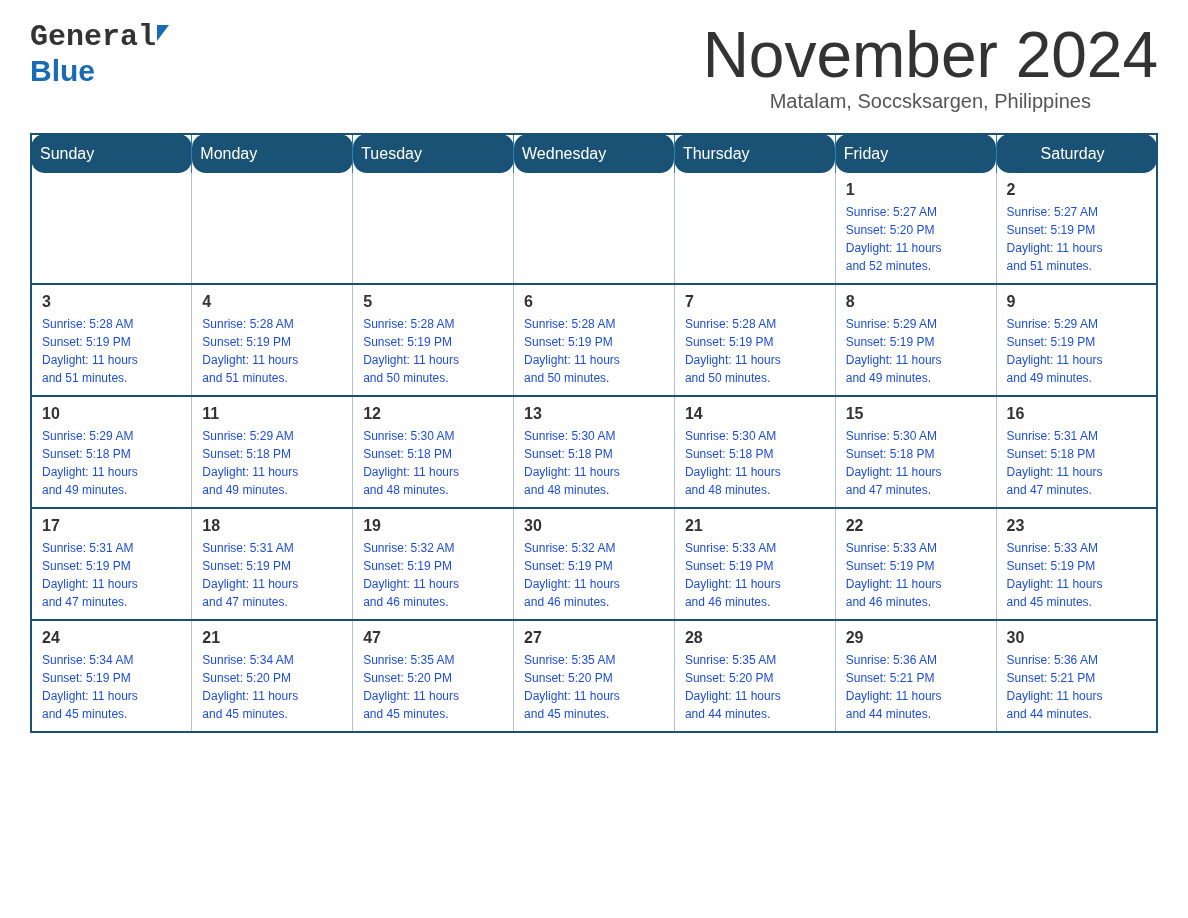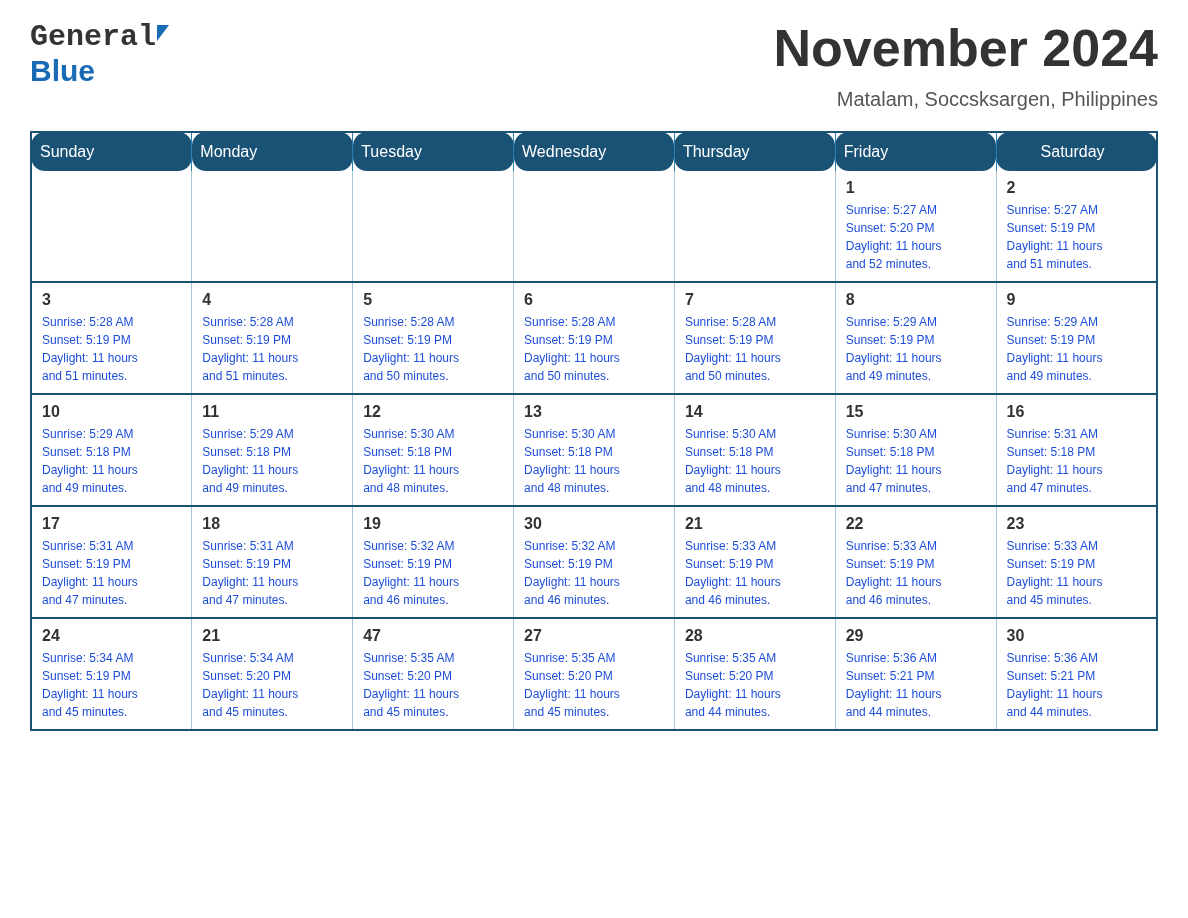--- a/index.html
+++ b/index.html
@@ -18,29 +18,30 @@
     }
     .logo {
       display: flex;
       flex-direction: column;
       align-items: flex-start;
     }
     .title-section {
       text-align: right;
     }
     .month-title {
-      font-size: 52px;
-      font-weight: bold;
+      font-size: 64px;
+      font-weight: normal;
       color: #333;
       line-height: 1.1;
     }
     .location {
       font-size: 20px;
       color: #555;
-      margin-top: 11px;
+      margin-top: 0;
+      text-align: center;
     }
     .calendar {
       width: 100%;
       border-collapse: collapse;
       border: 2px solid #1a5276;
     }
     .calendar th {
       background-color: #1a5276;
       color: #fff;
       padding: 10px 8px;

